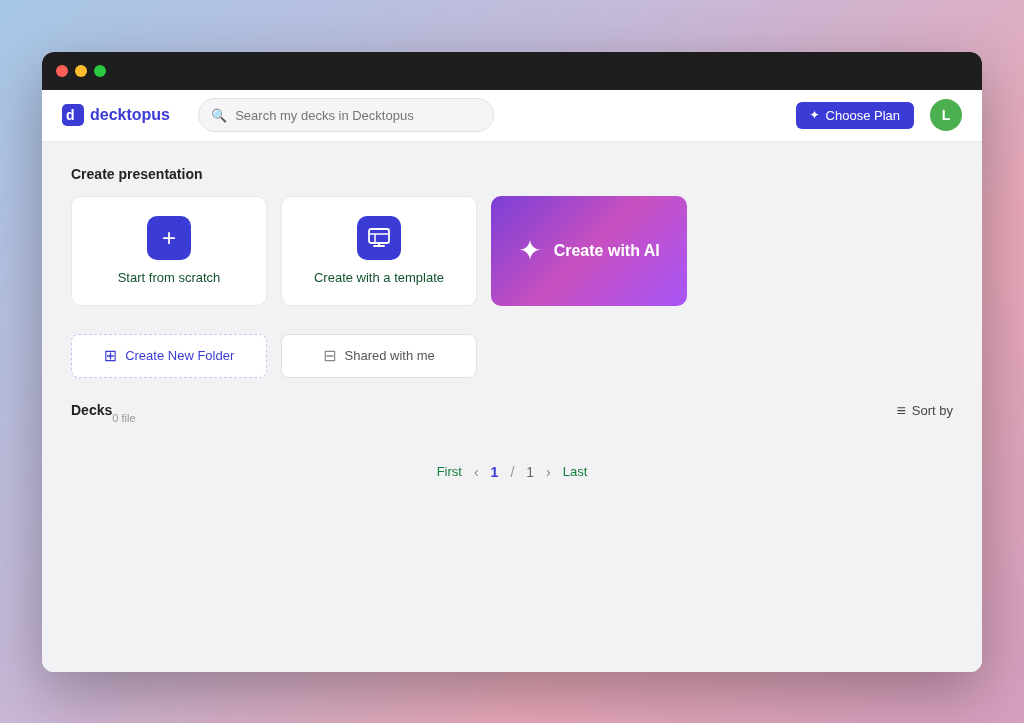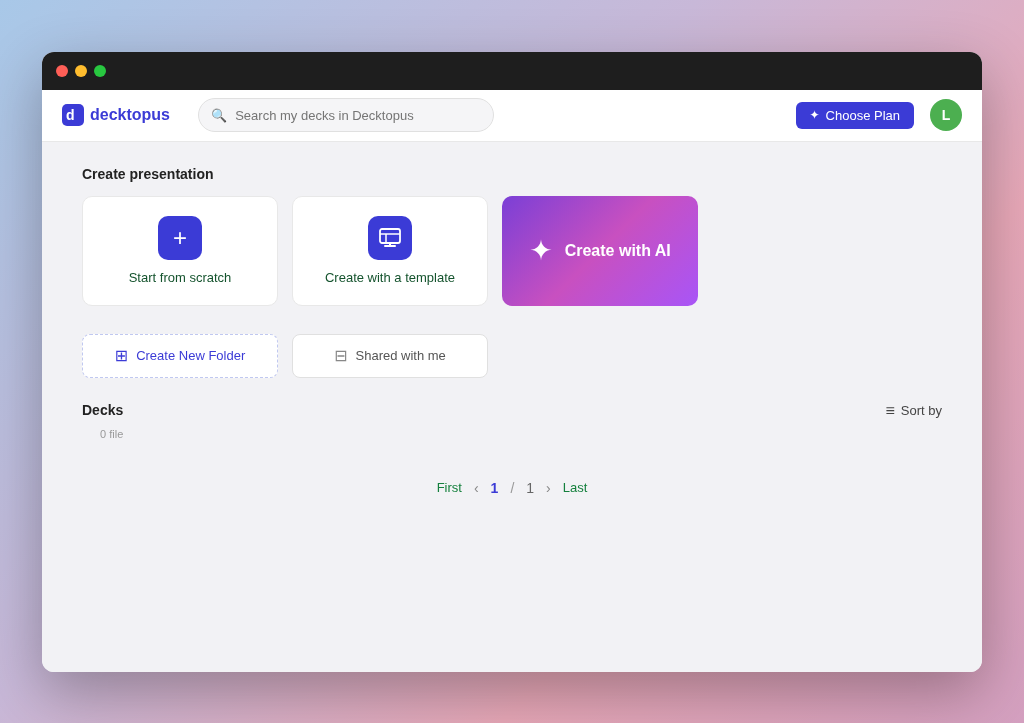--- a/index.html
+++ b/index.html
@@ -134,21 +134,21 @@
       display: flex;
       align-items: center;
       justify-content: center;
       font-weight: 600;
       font-size: 14px;
     }
 
     .main {
       flex: 1;
       overflow-y: auto;
-      padding: 24px 40px;
+      padding: 24px 29px;
       background: #f2f2f5;
     }
 
     .section-title {
       font-size: 14px;
       font-weight: 600;
       color: #222;
       margin-bottom: 14px;
     }
 
@@ -272,22 +272,21 @@
 
     .decks-header {
       display: flex;
       align-items: flex-start;
       justify-content: space-between;
       margin-bottom: 8px;
     }
 
     .decks-title-group {
       display: flex;
-      flex-direction: column;
-      align-items: flex-end;
+      flex-direction: row;
     }
 
     .decks-title {
       font-size: 14px;
       font-weight: 600;
       color: #222;
     }
 
     .decks-count {
       font-size: 11px;

